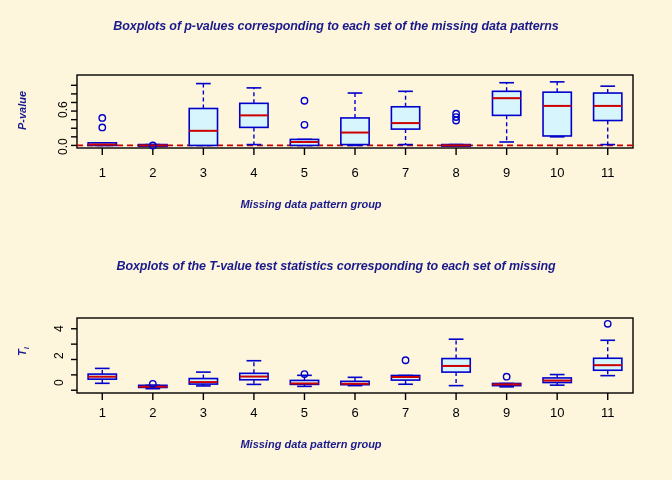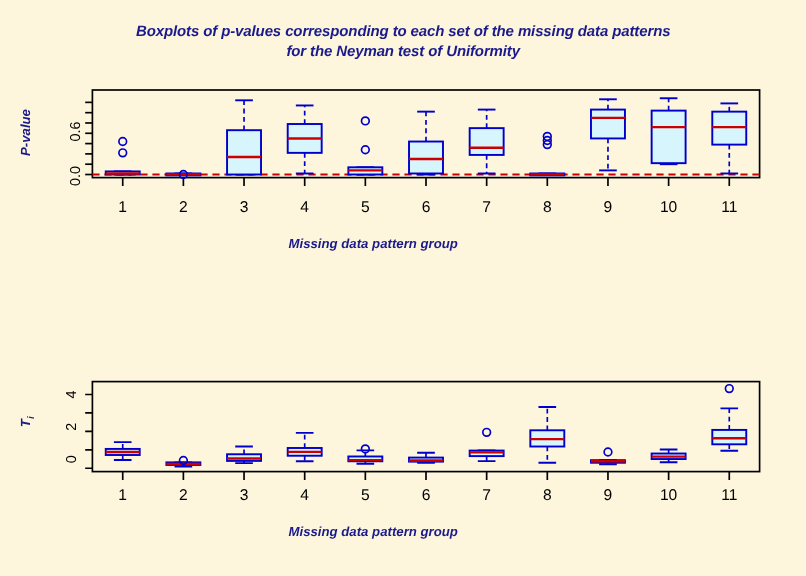--- a/index.html
+++ b/index.html
@@ -54,21 +54,20 @@
     text-align:center;
     font-family:"Liberation Sans", sans-serif;
   }
   .sub{font-size:8px;vertical-align:sub;}
 </style>
 </head>
 <body>
 
 <div class="panel" id="panel-top">
   <div class="chart-title title-l1">Boxplots of p-values corresponding to each set of the missing data patterns</div>
-  <div class="chart-title title-l2">for the Neyman test of Uniformity</div>
 
   <div class="axis-title-y" style="left:16px;top:130px;">P-value</div>
 
   <div class="ytick-label" style="left:56px;top:155px;">0.0</div>
   <div class="ytick-label" style="left:56px;top:118px;">0.6</div>
 
   <svg class="plotsvg" id="svg-top" width="672" height="240">
       <g>
         <rect x="77" y="75" width="556" height="73" fill="none" stroke="#000000" stroke-width="1.4"></rect>
         <line x1="71" y1="145.42352941176472" x2="77" y2="145.42352941176472" stroke="#000000" stroke-width="1.4"></line>
@@ -176,20 +175,21 @@
     <div class="xtick-label" style="left: 284.455px; top: 165px; width: 40px;">5</div>
     <div class="xtick-label" style="left: 335px; top: 165px; width: 40px;">6</div>
     <div class="xtick-label" style="left: 385.545px; top: 165px; width: 40px;">7</div>
     <div class="xtick-label" style="left: 436.091px; top: 165px; width: 40px;">8</div>
     <div class="xtick-label" style="left: 486.636px; top: 165px; width: 40px;">9</div>
     <div class="xtick-label" style="left: 537.182px; top: 165px; width: 40px;">10</div>
     <div class="xtick-label" style="left: 587.727px; top: 165px; width: 40px;">11</div>
   </div>
 
 <div class="panel" id="panel-bottom">
+  <div class="chart-title title-l1">Boxplots of the T-value test statistics corresponding to each set of missing</div>
 
   <div class="axis-title-y" style="left:16px;top:116px;">
     <span>T</span><span class="sub">i</span>
   </div>
 
   <div class="ytick-label" style="left:52px;top:146px;">0</div>
   <div class="ytick-label" style="left:52px;top:119px;">2</div>
   <div class="ytick-label" style="left:52px;top:92px;">4</div>
 
   <svg class="plotsvg" id="svg-bottom" width="672" height="240">

